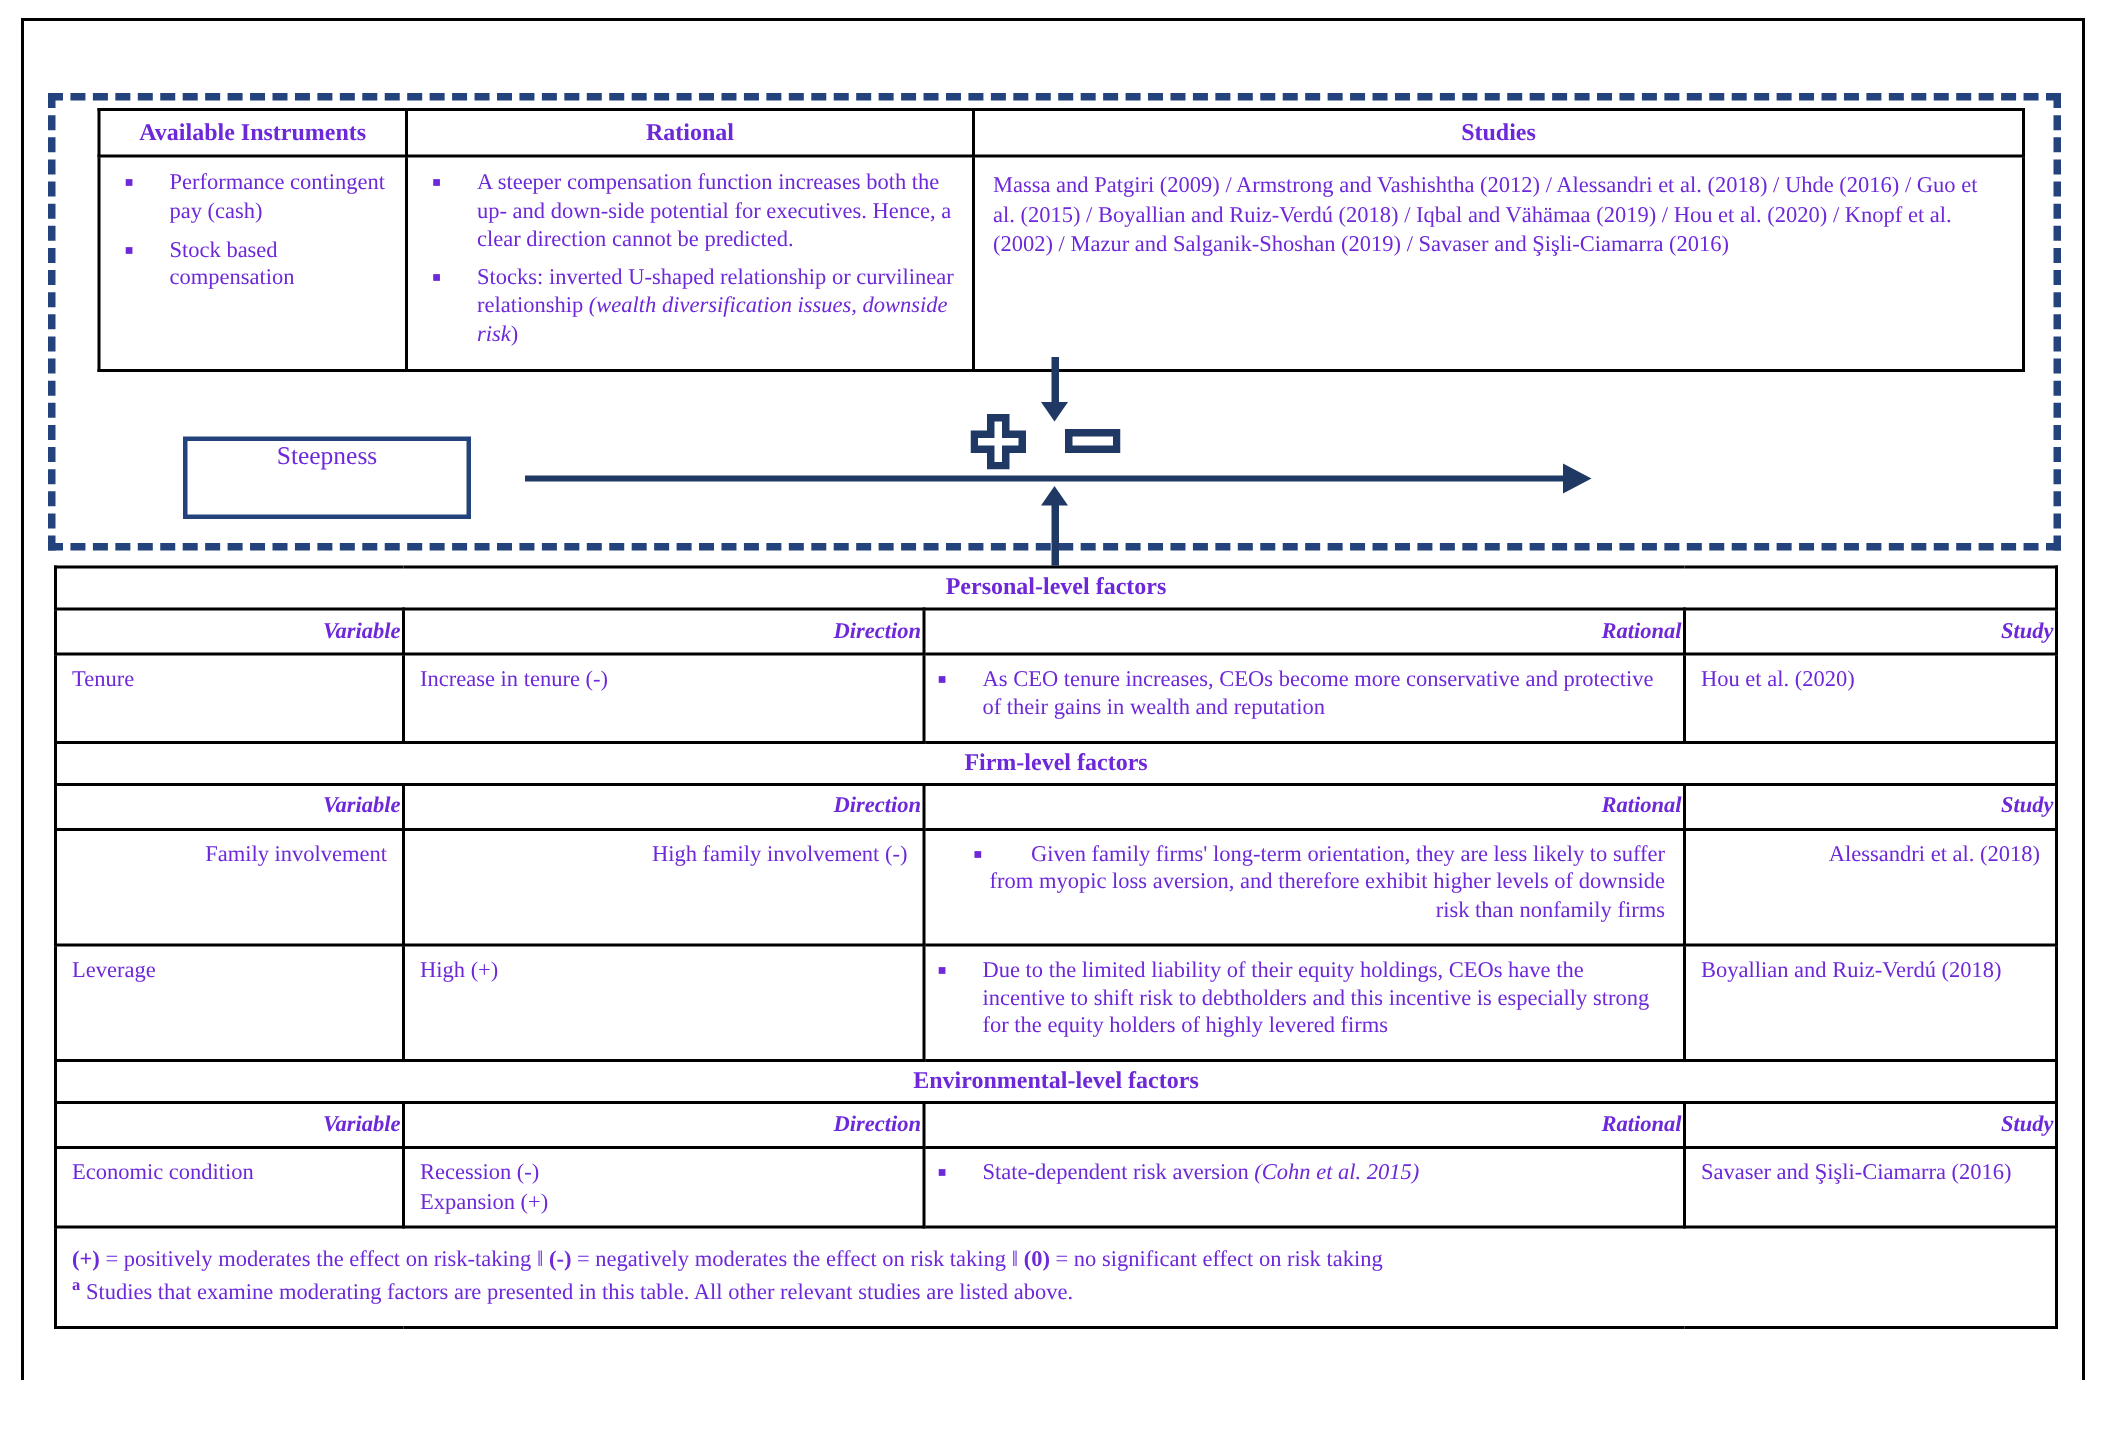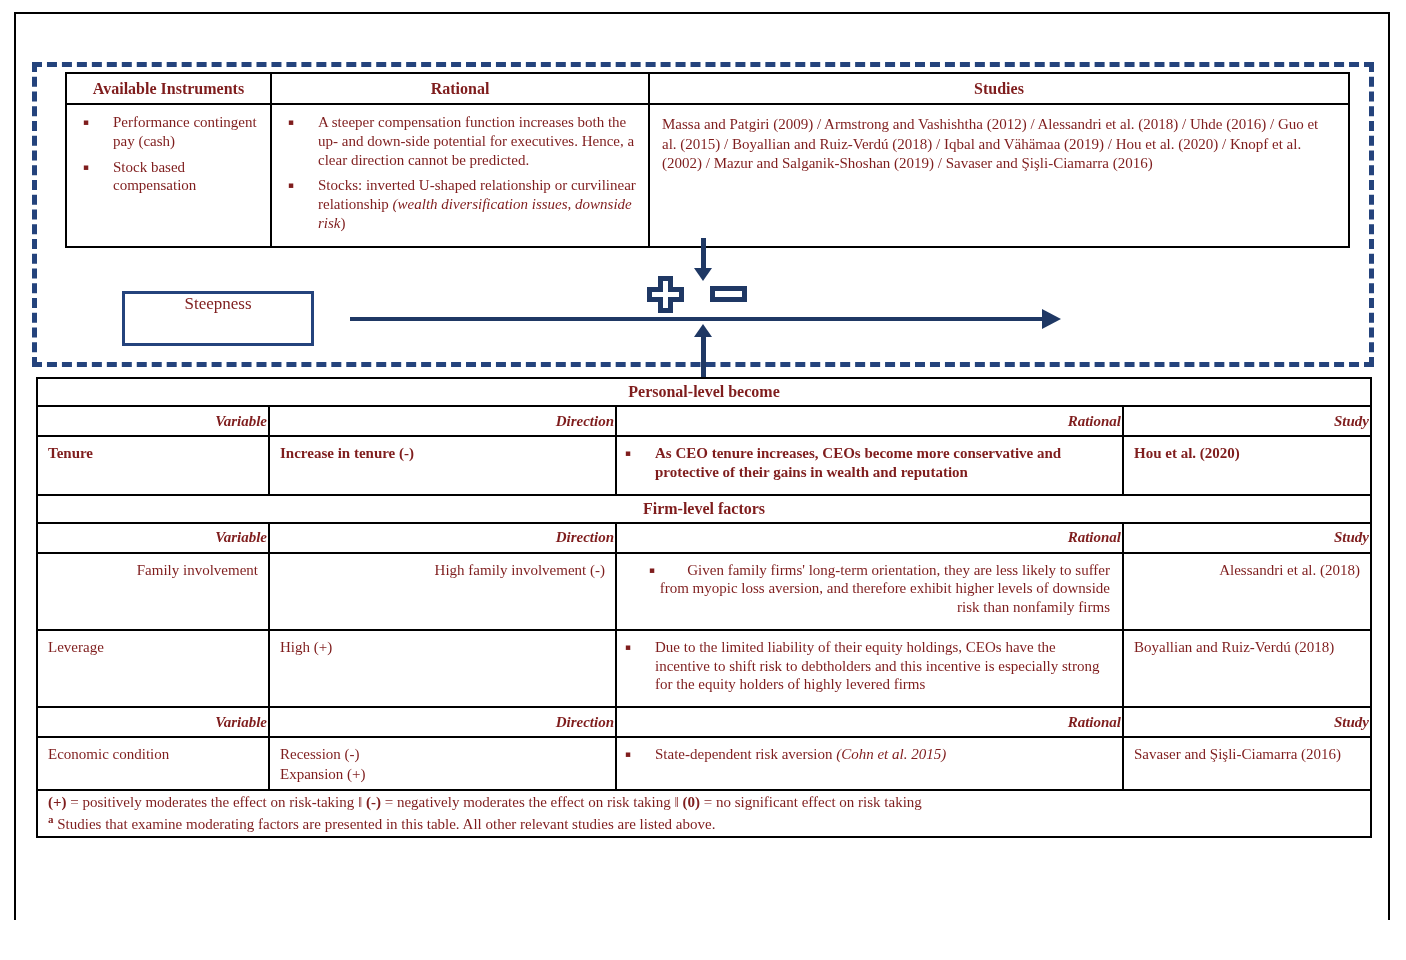--- a/index.html
+++ b/index.html
@@ -1,18 +1,18 @@
 <!DOCTYPE html>
 <html><head>
 <meta charset="utf-8">
 <style>
   html, body { margin:0; padding:0; background:#ffffff; }
   .page {
     position:relative; width:1406px; height:920px; background:#ffffff;
-    font-family:"Liberation Serif", serif; color:#7f1d1d; overflow:hidden;
+    font-family:"Liberation Serif", serif; color:#6d28d9; overflow:hidden;
   }
   .outer-frame {
     position:absolute; left:14px; top:12px; width:1376px; height:934px;
     border:2px solid #000; box-sizing:border-box;
   }
   .dashed-panel {
     position:absolute; left:32px; top:62px; width:1342px; height:305px;
     border:5px dashed #24437c; box-sizing:border-box;
   }
 
@@ -61,25 +61,25 @@
   .sign-minus { left:710px; top:286px; }
 
   
   .mod-table { position:absolute; left:36px; top:377px; width:1334px; background:#fff; }
   .mod-table th, .mod-table td { border:2px solid #000; box-sizing:border-box; }
   .mod-title th { height:31px; font-size:17px; font-weight:bold; text-align:center; vertical-align:middle; }
   .mod-section th { height:28px; font-size:16px; font-weight:bold; text-align:center; vertical-align:middle; }
   .mod-colhead th { height:30px; font-size:15px; font-weight:bold; text-align:right; vertical-align:middle;font-style:italic; }
   .mod-table td { vertical-align:top; font-size:15px; padding:7px 10px 5px 10px; line-height:1.3; }
   td.c-rational { padding-left:0; padding-right:12px; }
-  .r-tenure td   { height:52px;font-weight:bold; }
+  .r-tenure td   { height:52px; }
   .r-family td   { height:63px;text-align:right; }
   .r-leverage td { height:71px;margin-left:28px; }
   .r-economic td { height:50px;margin-top:44px; }
-  .mod-foot td { height:46px; padding:1px 10px; font-size:15px; line-height:1.35; }
+  .mod-foot td { height:46px; padding:11px 10px; font-size:15px; line-height:1.35; }
   .fn-b { font-weight:bold; }
   sup { font-size:11px; font-weight:bold; }
 </style>
 </head>
 <body>
 
 <div class="page">
   <div class="outer-frame"></div>
 
   <div class="dashed-panel"></div>
@@ -156,21 +156,21 @@
   <table class="mod-table">
     <colgroup>
         <col style="width:232px">
         <col style="width:347px">
         <col style="width:507px">
         <col style="width:248px">
       </colgroup>
     <tbody>
 
     <tr class="mod-section">
-      <th colspan="4">Personal-level become</th>
+      <th colspan="4">Personal-level factors</th>
     </tr>
     <tr class="mod-colhead">
       <th>Variable</th>
       <th>Direction</th>
       <th>Rational</th>
       <th>Study</th>
     </tr>
     <tr class="r-tenure">
       <td>Tenure</td>
       <td>Increase in tenure (-)</td>
@@ -208,20 +208,23 @@
       <td>High (+)</td>
       <td class="c-rational">
         <div class="bitem">
           <span class="marker">▪</span>
           <span class="btext">Due to the limited liability of their equity holdings, CEOs have the incentive to shift risk to debtholders and this incentive is especially strong for the equity holders of highly levered firms</span>
         </div>
       </td>
       <td>Boyallian and Ruiz-Verdú (2018)</td>
     </tr>
 
+    <tr class="mod-section">
+      <th colspan="4">Environmental-level factors</th>
+    </tr>
     <tr class="mod-colhead">
       <th>Variable</th>
       <th>Direction</th>
       <th>Rational</th>
       <th>Study</th>
     </tr>
     <tr class="r-economic">
       <td>Economic condition</td>
       <td>
         <div>Recession (-)</div>

